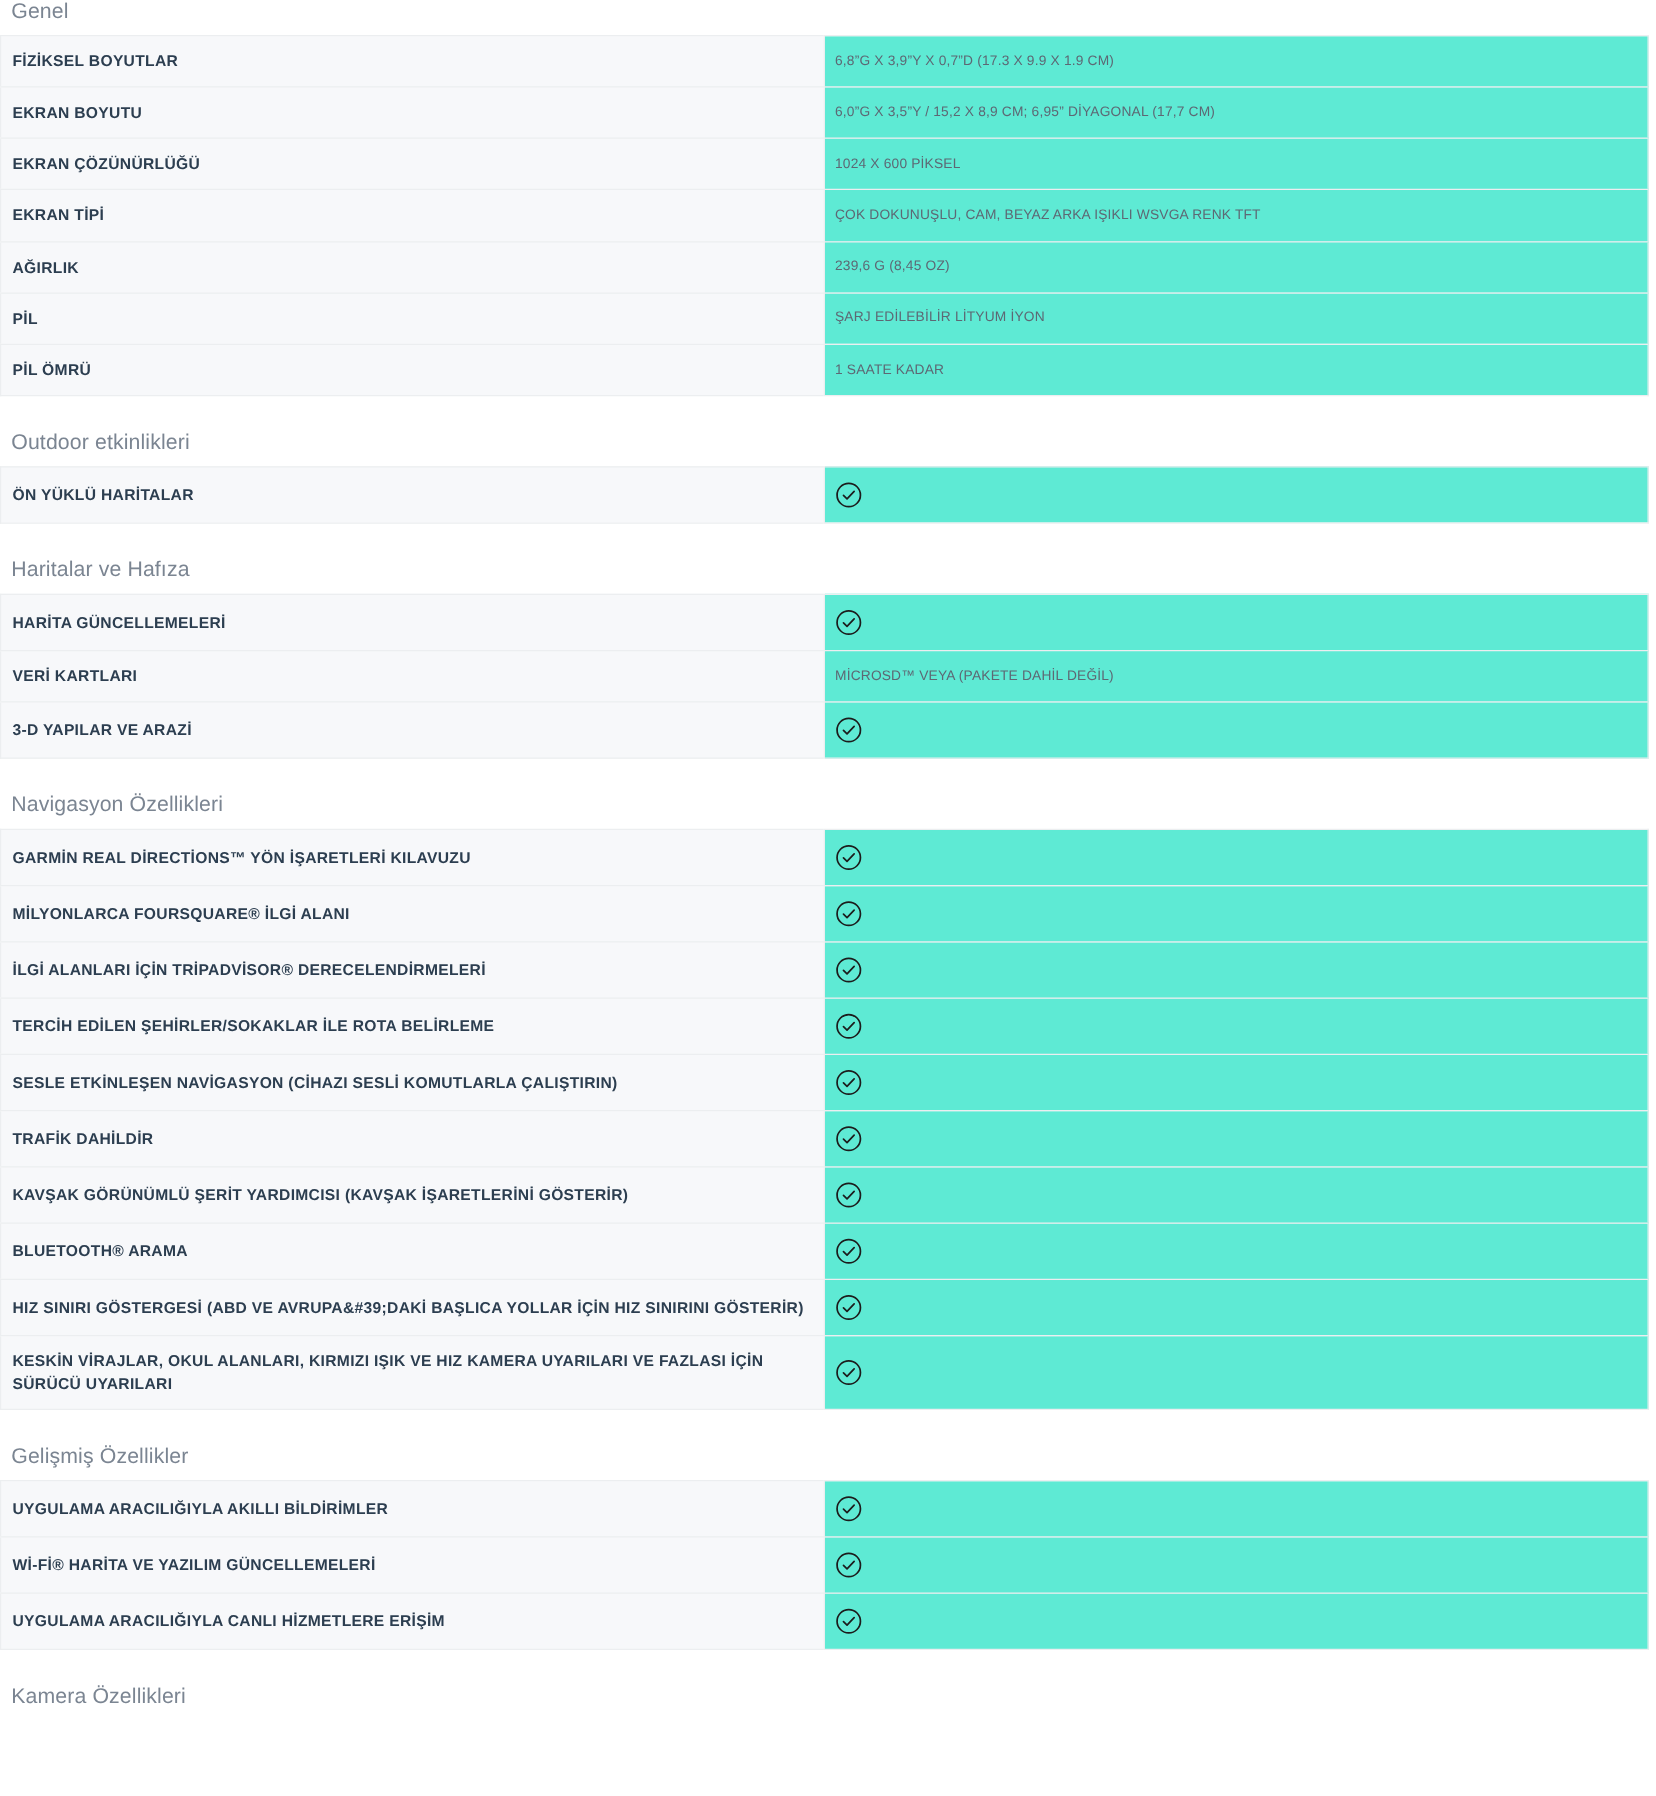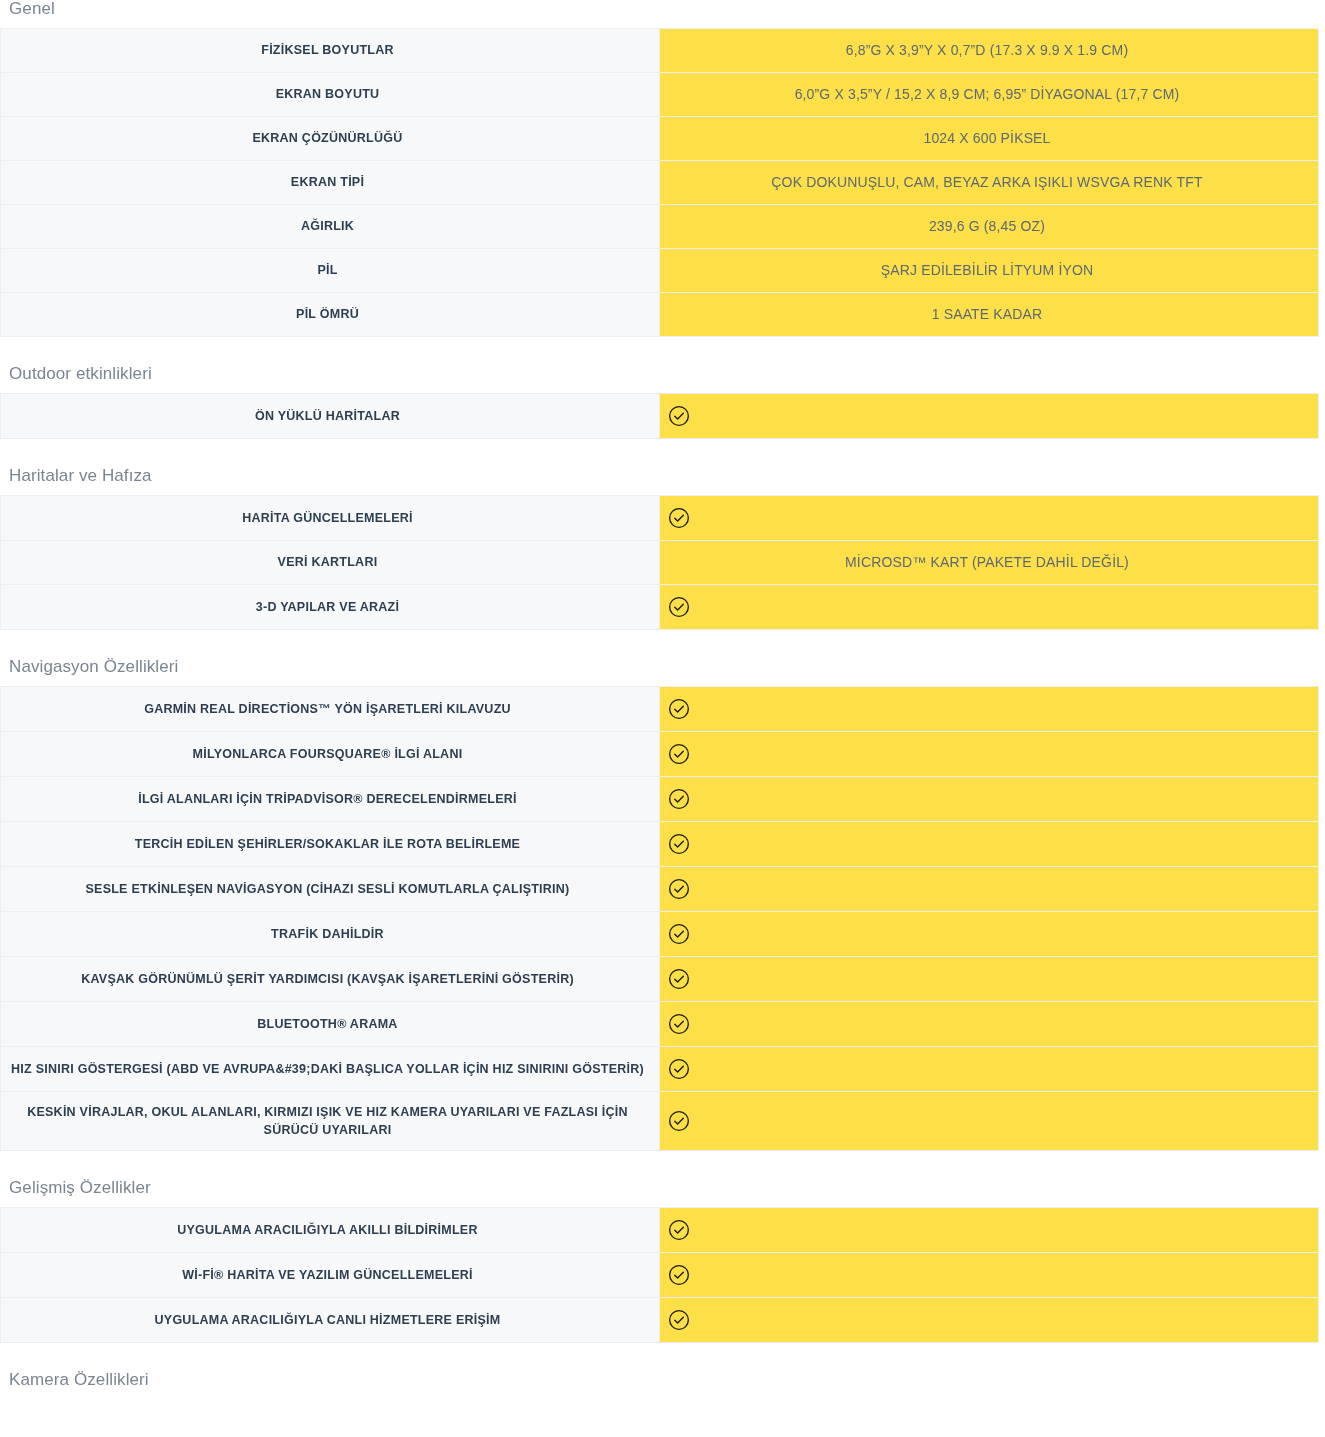--- a/index.html
+++ b/index.html
@@ -35,21 +35,20 @@
     padding-top: 0;
   }
   .spec-table {
     width: 1318px;
     border-collapse: collapse;
     table-layout: fixed;
     border-top: 1px solid #eceef0;
     border-bottom: 1px solid #eceef0;
     border-left: 1px solid #eceef0;
     border-right: 1px solid #eceef0;
-    text-align: center;
   }
   .spec-table col.c-label { width: 659px; }
   .spec-table col.c-value { width: 659px; }
   .spec-row > td {
     border-bottom: 1px solid #eceef0;
     vertical-align: middle;
   }
   .spec-table tr:last-child > td {
     border-bottom: none;
     margin-left: 12px;
@@ -58,23 +57,23 @@
     background: #f7f8fa;
     color: #2c3e50;
     font-size: 12.5px;
     font-weight: bold;
     letter-spacing: 0.25px;
     line-height: 1.45;
     padding: 11px 14px 11px 9px;
     border-right: 1px solid #eceef0;
   }
   td.value-cell {
-    background: #fde047;
+    background: #5eead4;
     color: #5d6874;
-    font-size: 14px;
+    font-size: 11px;
     font-weight: 400;
     letter-spacing: 0.15px;
     line-height: 1.5;
     padding: 11px 12px 11px 8px;
   }
   .check-icon {
     display: block;
     width: 22px;
     height: 22px;
   }
@@ -167,21 +166,21 @@
                 <span class="check-icon">
                   <svg width="22" height="22" viewBox="0 0 24 24" fill="none" xmlns="http://www.w3.org/2000/svg">
                     <circle cx="12" cy="12" r="10.2" stroke="#1c1c1c" stroke-width="1.5" fill="none"></circle>
                     <path d="M7.4 12.3 L10.5 15.3 L16.7 8.9" stroke="#1c1c1c" stroke-width="1.5" stroke-linecap="round" stroke-linejoin="round" fill="none"></path>
                   </svg>
                 </span>
               </td>
             </tr>
             <tr class="spec-row">
               <td class="label-cell">VERİ KARTLARI</td>
-              <td class="value-cell">MİCROSD™ KART (PAKETE DAHİL DEĞİL)</td>
+              <td class="value-cell">MİCROSD™ VEYA (PAKETE DAHİL DEĞİL)</td>
             </tr>
             <tr class="spec-row">
               <td class="label-cell">3-D YAPILAR VE ARAZİ</td>
               <td class="value-cell">
                 <span class="check-icon">
                   <svg width="22" height="22" viewBox="0 0 24 24" fill="none" xmlns="http://www.w3.org/2000/svg">
                     <circle cx="12" cy="12" r="10.2" stroke="#1c1c1c" stroke-width="1.5" fill="none"></circle>
                     <path d="M7.4 12.3 L10.5 15.3 L16.7 8.9" stroke="#1c1c1c" stroke-width="1.5" stroke-linecap="round" stroke-linejoin="round" fill="none"></path>
                   </svg>
                 </span>

